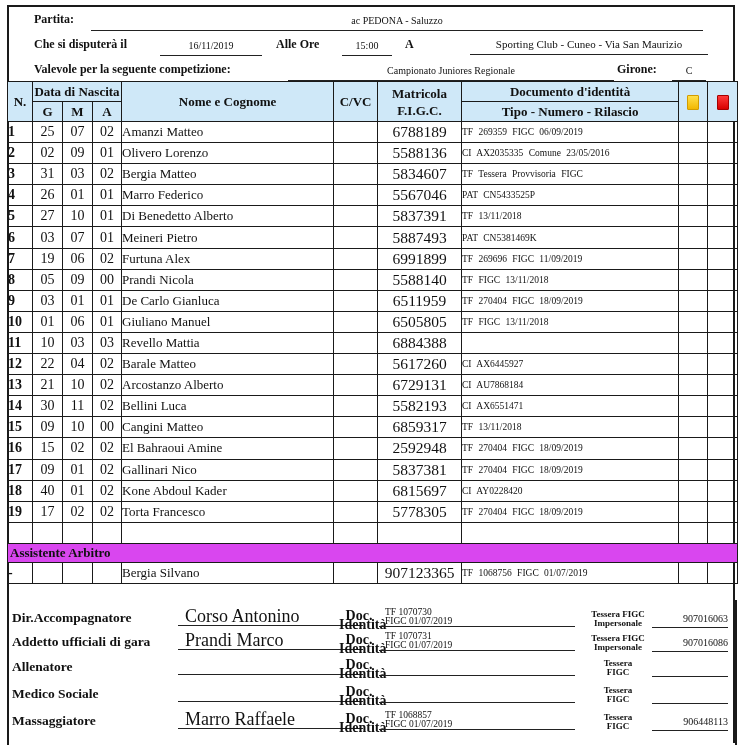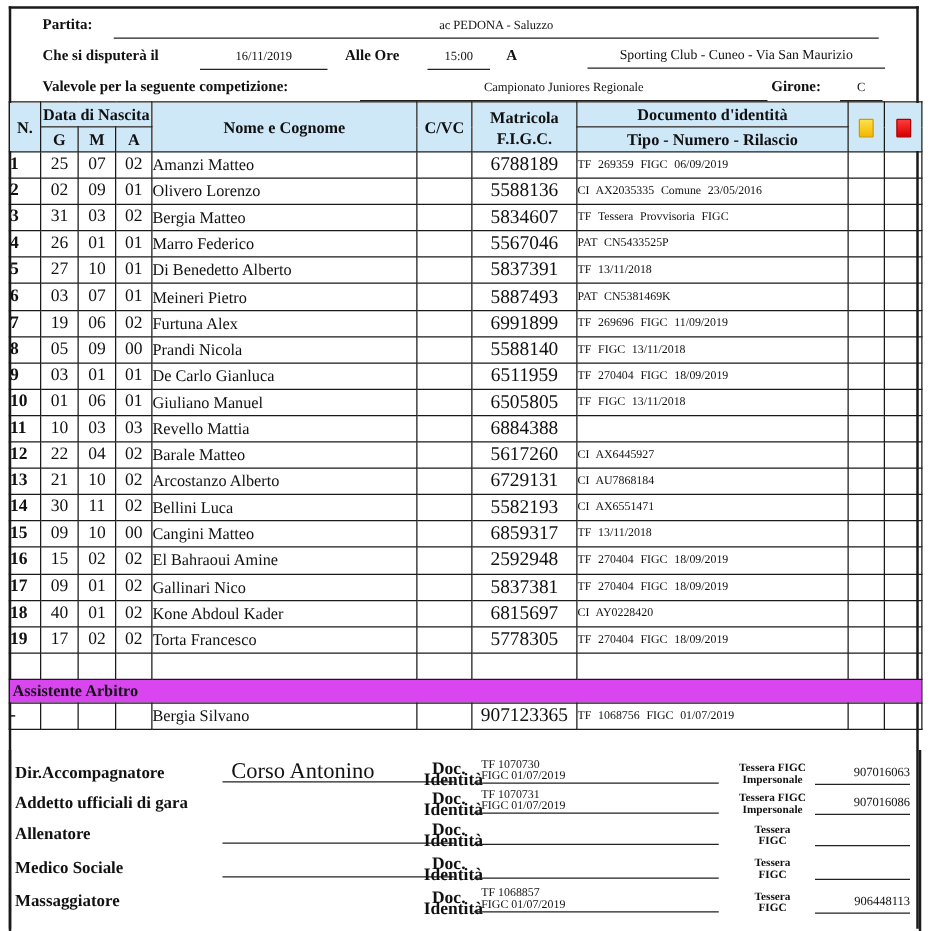--- a/index.html
+++ b/index.html
@@ -373,20 +373,21 @@
         <div>FIGC 01/07/2019</div>
       </div>
       <div class="teslab" style="top:2px">
         <div>Tessera FIGC</div>
         <div>Impersonale</div>
       </div>
       <div class="tesval" style="top:2px">907016063</div>
     </div>
     <div class="srow" style="top: 32px;">
       <div class="slabel" style="top:2px">Addetto ufficiali di gara</div>
+      <div class="sname" style="top:0">Prandi Marco</div>
       <div class="doclab" style="top:4px">
         <div>Doc.</div>
         <div>Identità</div>
       </div>
       <div class="docval" style="top:0">
         <div>TF  1070731</div>
         <div>FIGC 01/07/2019</div>
       </div>
       <div class="teslab" style="top:2px">
         <div>Tessera FIGC</div>
@@ -423,20 +424,21 @@
         <div></div>
       </div>
       <div class="teslab" style="top:2px">
         <div>Tessera</div>
         <div>FIGC</div>
       </div>
       <div class="tesval" style="top:2px"></div>
     </div>
     <div class="srow" style="top: 111px;">
       <div class="slabel" style="top:2px">Massaggiatore</div>
+      <div class="sname" style="top:0">Marro Raffaele</div>
       <div class="doclab" style="top:4px">
         <div>Doc.</div>
         <div>Identità</div>
       </div>
       <div class="docval" style="top:0">
         <div>TF  1068857</div>
         <div>FIGC 01/07/2019</div>
       </div>
       <div class="teslab" style="top:2px">
         <div>Tessera</div>

